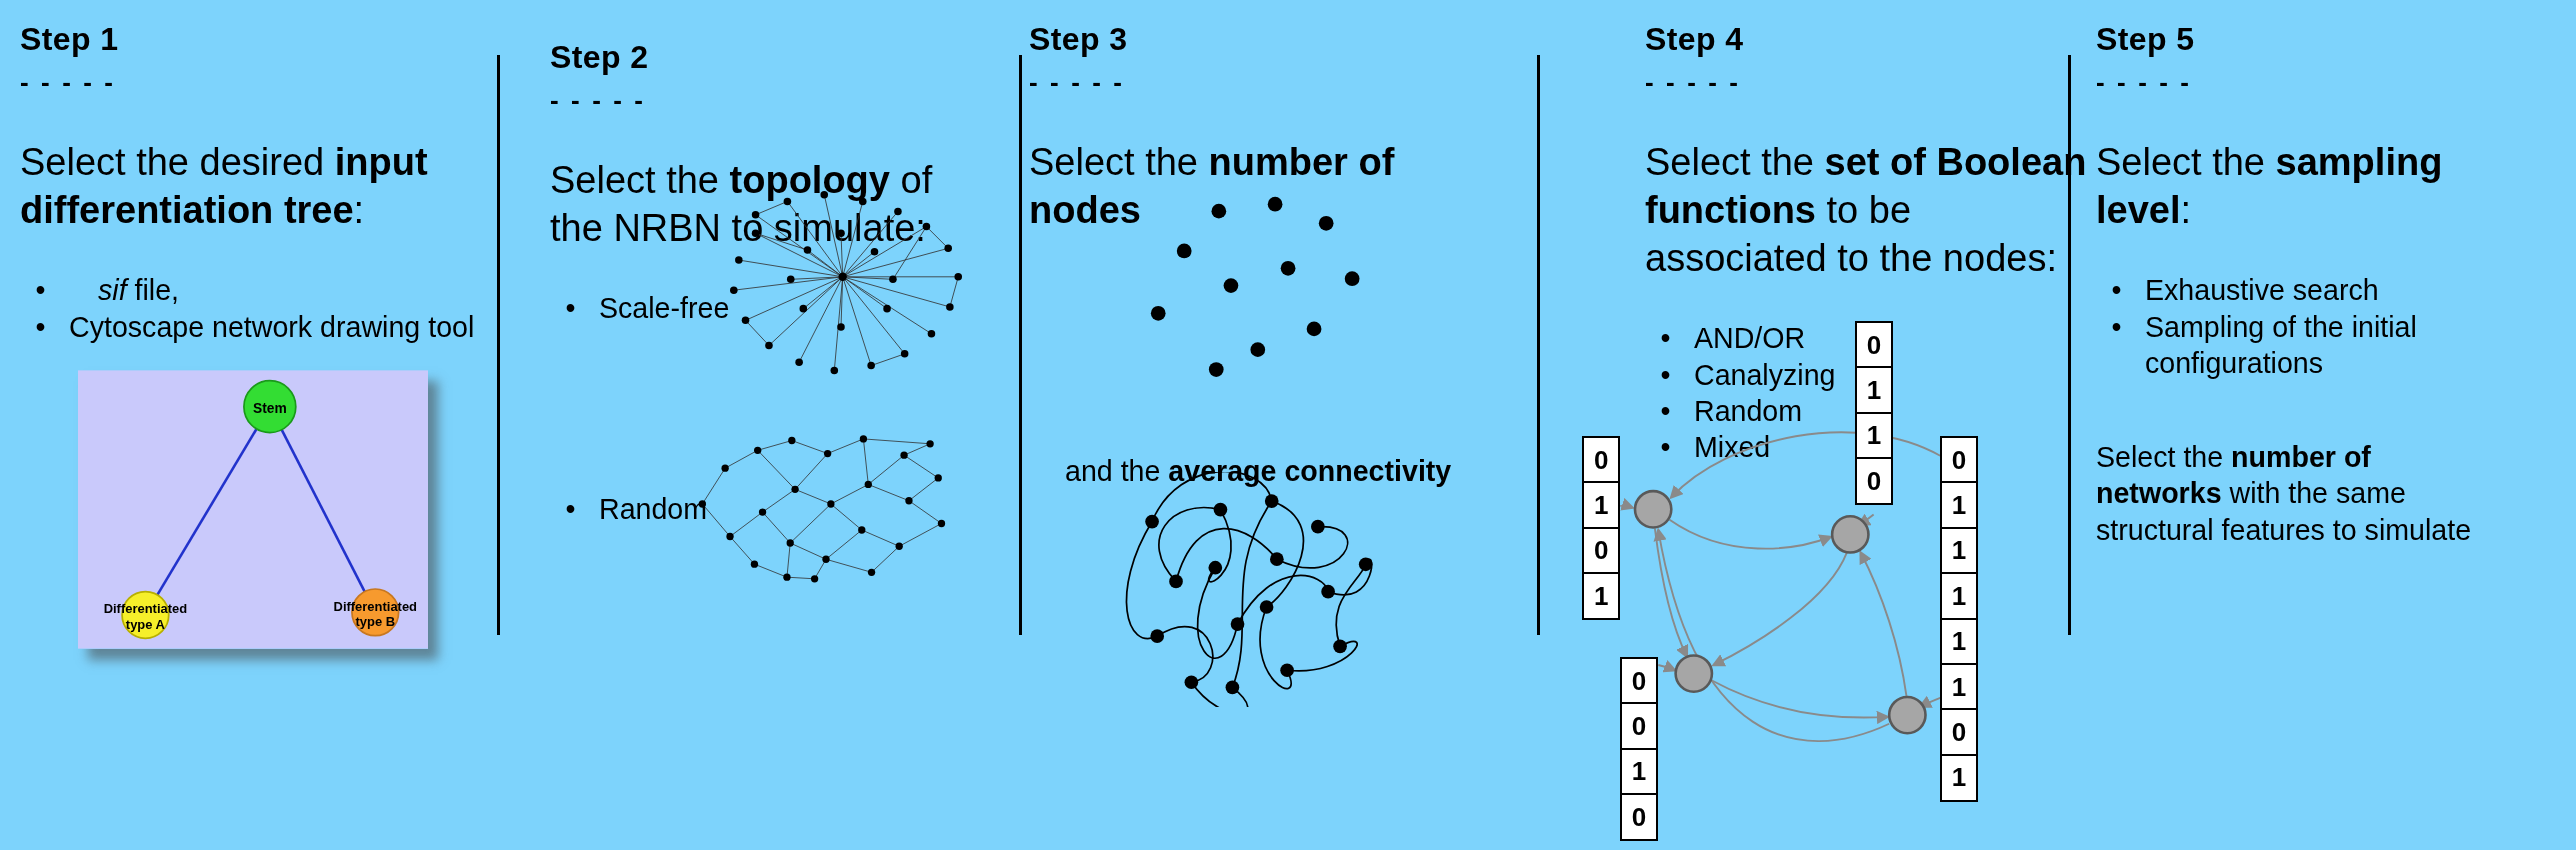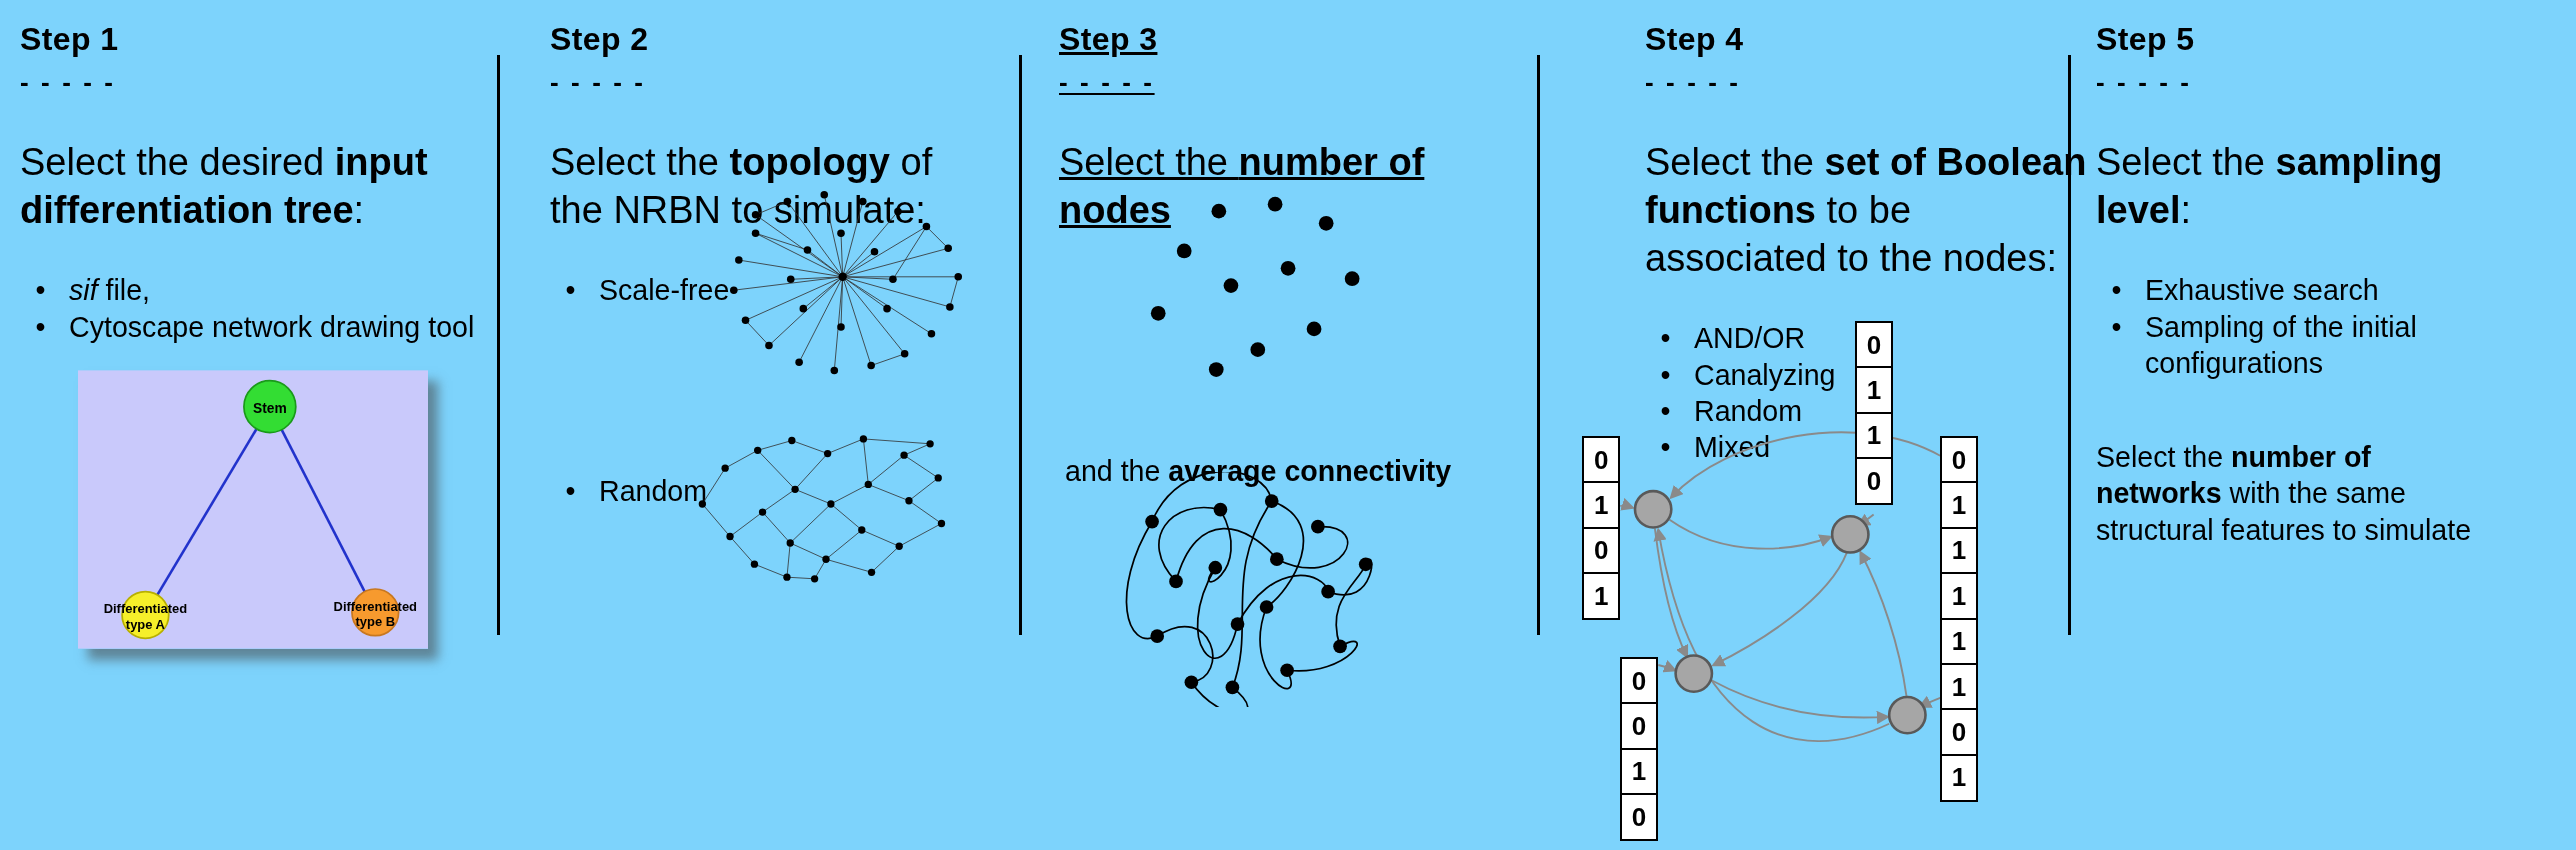--- a/index.html
+++ b/index.html
@@ -14,21 +14,21 @@
   .bullet{display:flex;font-size:28.6px;line-height:1.27;}
   .bullet .dot{width:49px;padding-left:15.6px;box-sizing:border-box;flex:none;}
   .bullet .btxt{flex:1;}
   .vline{position:absolute;top:55px;height:580px;width:2.6px;background:#000;}
   .fig{position:absolute;}
   .tree-box{position:absolute;left:78px;top:370px;width:350px;height:279px;box-shadow:9.5px 11.2px 10.4px rgba(70,70,70,.55);}
   .tcol{position:absolute;display:flex;flex-direction:column;}
   .tcell{width:38px;height:48px;background:#fff;border:2.6px solid #000;margin-top:-2.6px;display:flex;align-items:center;justify-content:center;font-size:26px;font-weight:bold;box-sizing:border-box;}
   .tcell:first-child{margin-top:0;}
   b{font-weight:bold;}
-  i{font-style:italic;}
+  i{font-style:italic;margin-left:29px;}
 </style>
 </head>
 <body>
 
 <div class="page">
 
   <div class="col" style="left:20px;width:472px;">
     <div class="step-title">Step 1</div>
     <div class="dashes">- - - - -</div>
     <p class="intro"><span>Select the desired </span><b>input differentiation tree</b><span>:</span></p>
@@ -55,21 +55,21 @@
       <text x="222" y="49" text-anchor="middle" font-size="16" font-weight="bold">Stem</text>
       <text x="78" y="281" text-anchor="middle" font-size="15" font-weight="bold">Differentiated</text>
       <text x="78" y="299" text-anchor="middle" font-size="15" font-weight="bold">type A</text>
       <text x="344" y="278" text-anchor="middle" font-size="15" font-weight="bold">Differentiated</text>
       <text x="344" y="296" text-anchor="middle" font-size="15" font-weight="bold">type B</text>
     </svg>
   </div>
 
   <div class="vline" style="left:497px;"></div>
 
-  <div class="col" style="left:550px;width:433px;">
+  <div class="col" style="left:550px;width:433px;margin-top:18px;">
     <div class="step-title">Step 2</div>
     <div class="dashes">- - - - -</div>
     <p class="intro"><span>Select the </span><b>topology</b><span> of the NRBN to simulate:</span></p>
     <div class="bullets" style="margin-top:24px;">
       <div class="bullet">
         <span class="dot">•</span>
         <span class="btxt">Scale-free</span>
       </div>
       <div class="bullet" style="margin-top:164px;">
         <span class="dot">•</span>
@@ -137,21 +137,21 @@
         <circle cx="260" cy="170" r="4.5"></circle>
         <circle cx="308" cy="86" r="4.5"></circle>
         <circle cx="312" cy="142" r="4.5"></circle>
         <circle cx="298" cy="44" r="4.5"></circle>
         <circle cx="156" cy="210" r="4.5"></circle>
     </g>
   </svg>
 
   <div class="vline" style="left:1019px;"></div>
 
-  <div class="col" style="left:1059px;width:485px;text-decoration:underline;">
+  <div class="col" style="left:1029px;width:485px;">
     <div class="step-title">Step 3</div>
     <div class="dashes">- - - - -</div>
     <p class="intro"><span>Select the </span><b>number of nodes</b><span></span></p>
   </div>
 
   <svg class="fig" style="left:1134px;top:192px;" width="232" height="195" viewBox="0 0 268 225">
     <g fill="#000">
       <circle cx="28" cy="140" r="8.5"></circle>
         <circle cx="58" cy="68" r="8.5"></circle>
         <circle cx="98" cy="22" r="8.5"></circle>

